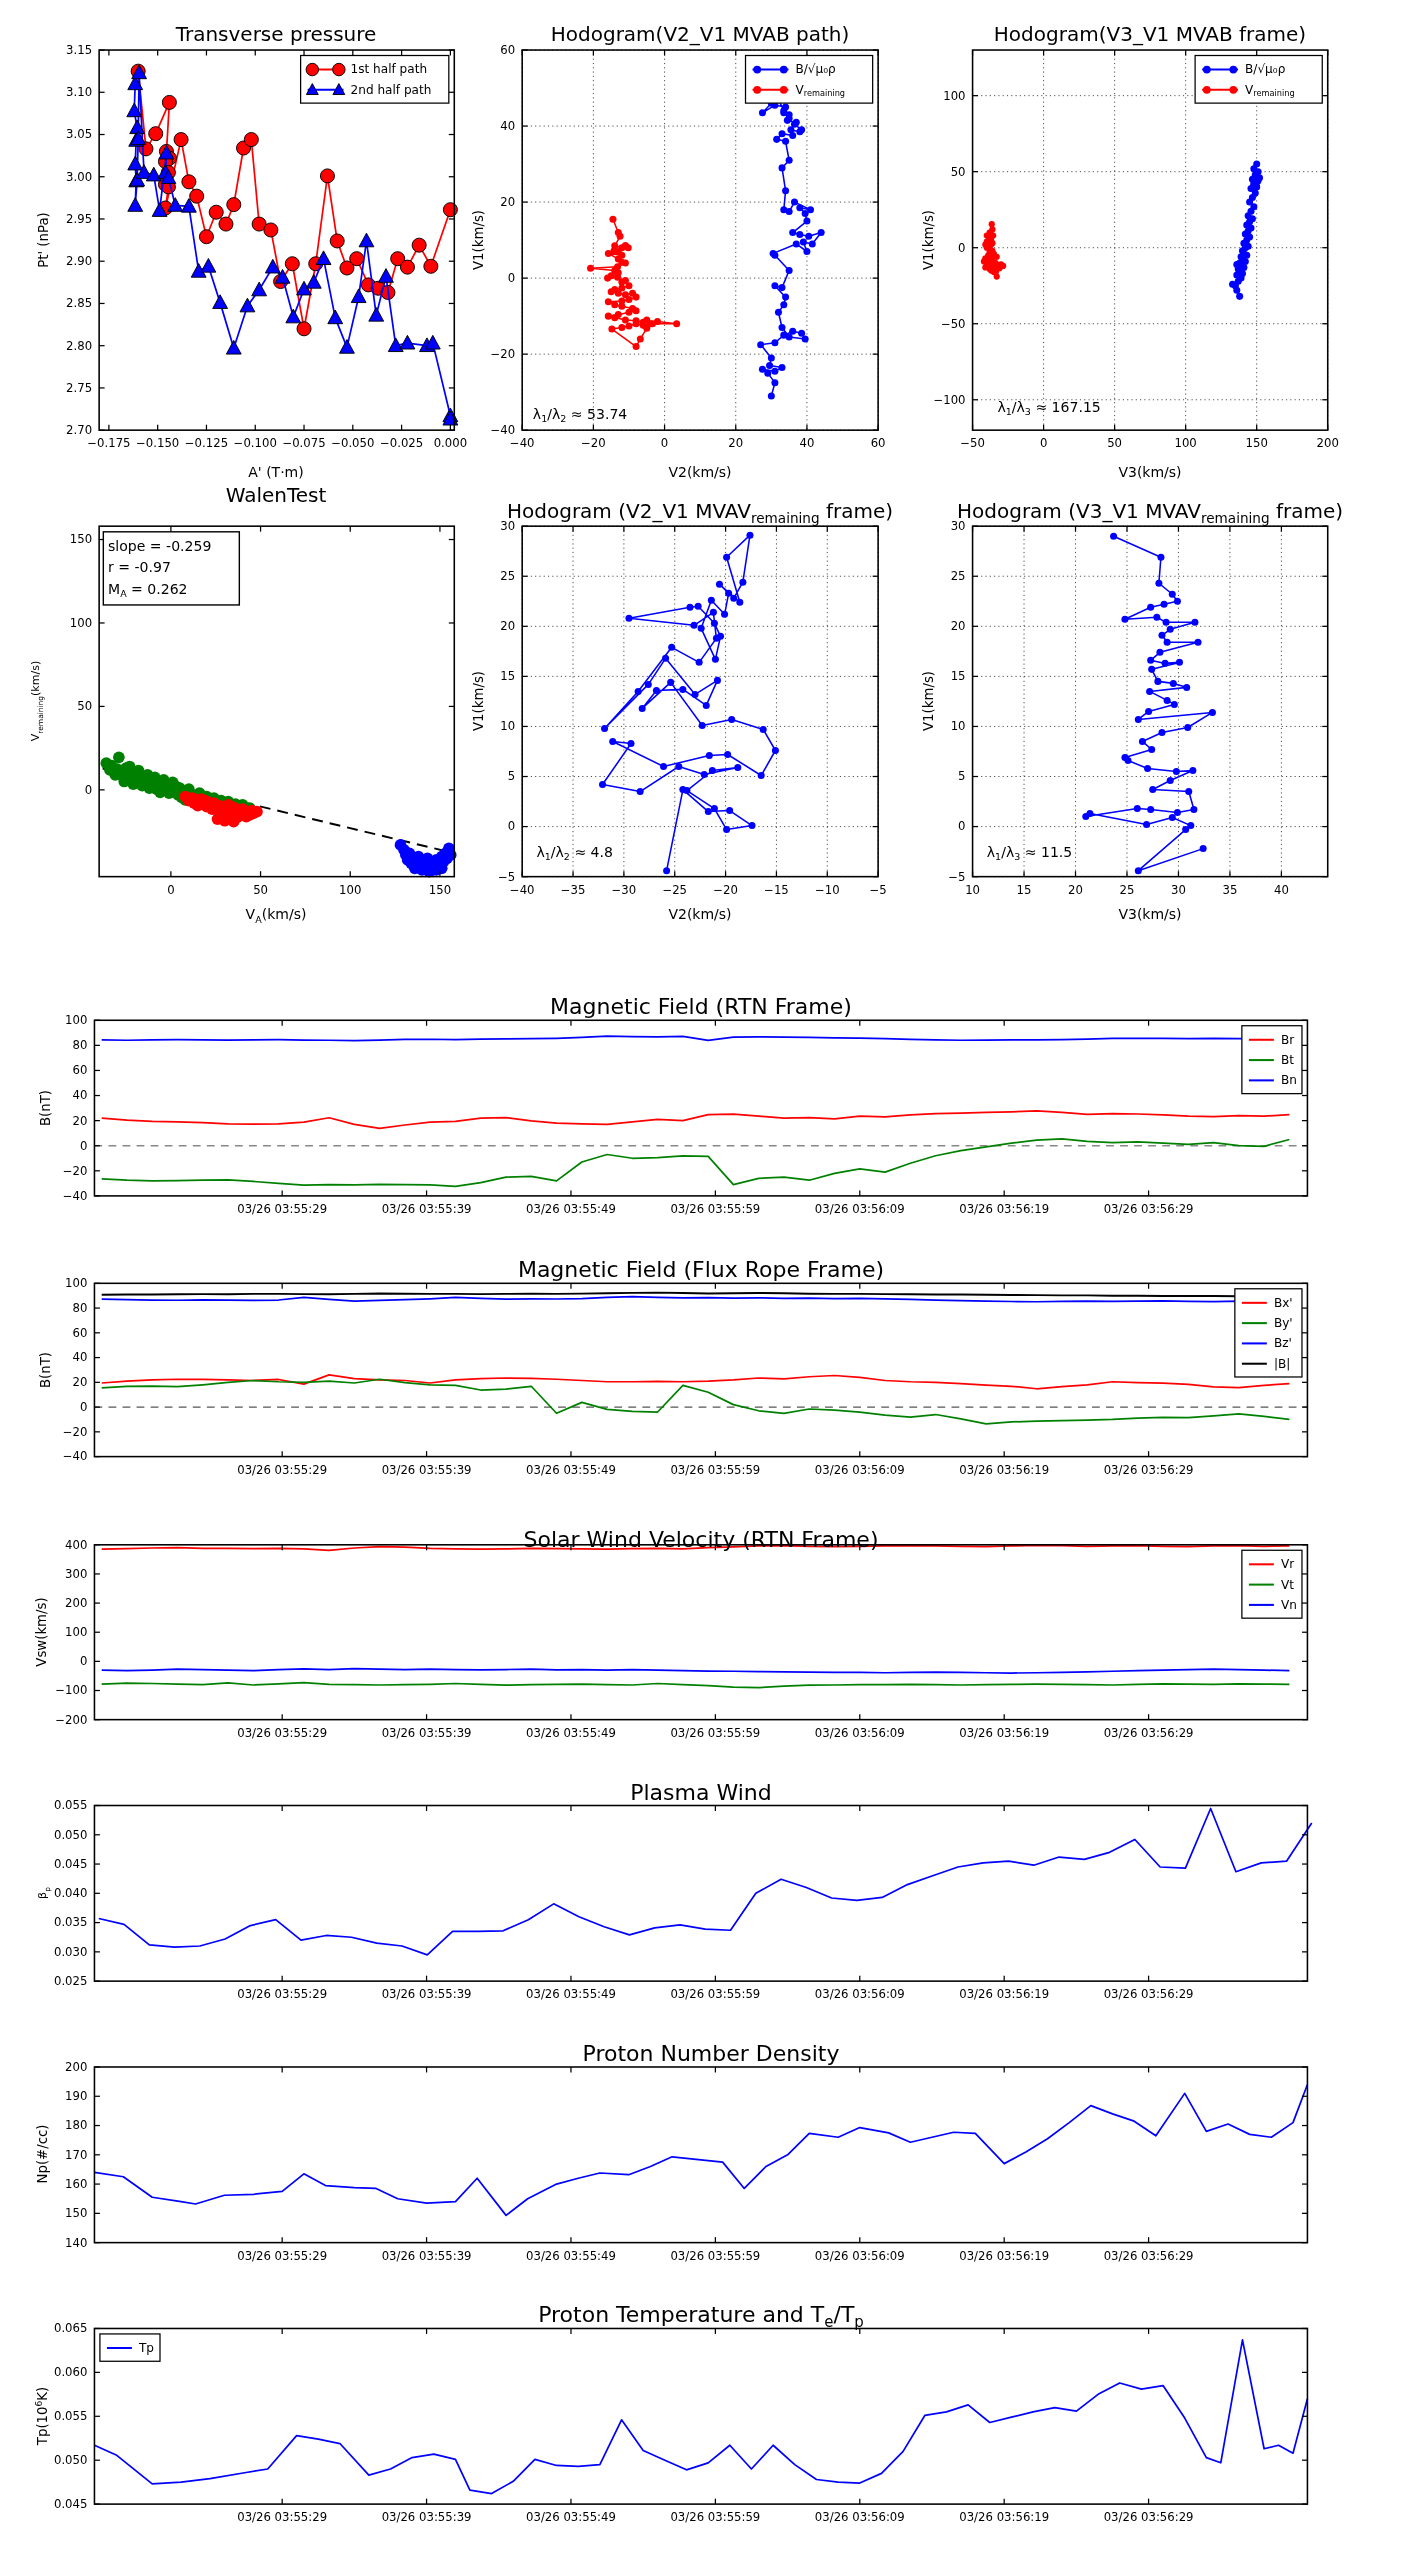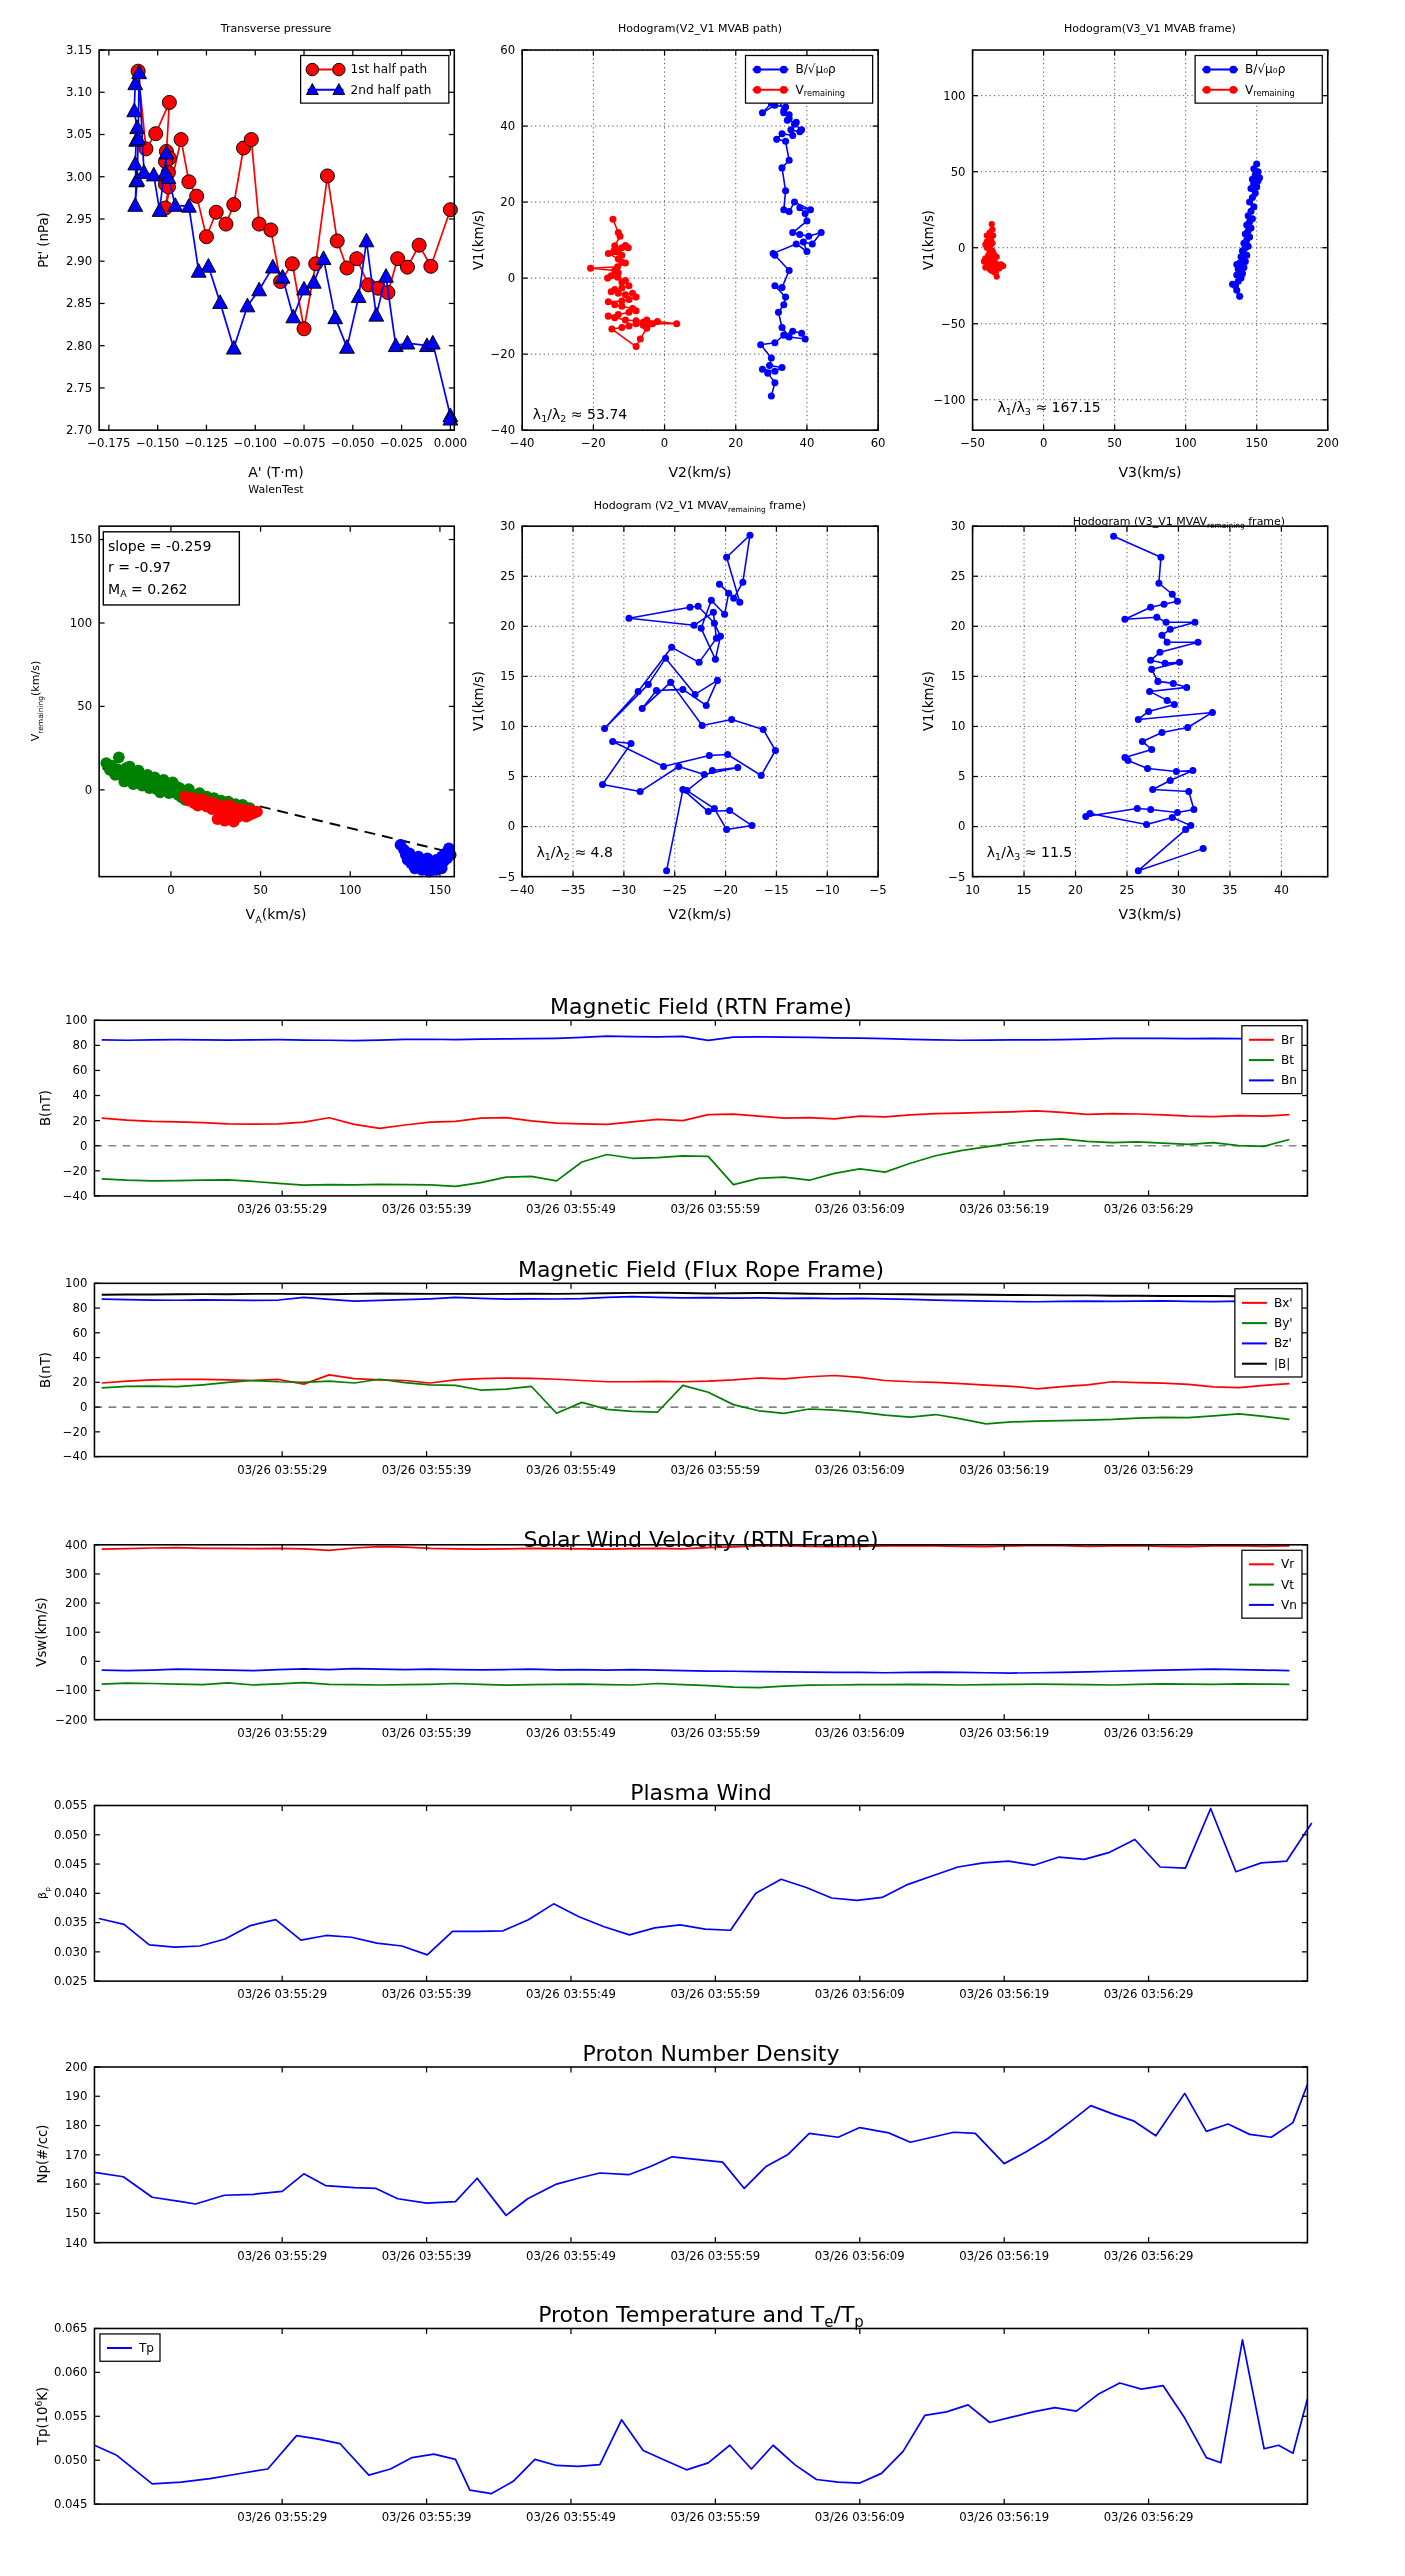--- a/index.html
+++ b/index.html
@@ -1,19 +1,19 @@
 <!DOCTYPE html>
 <html style="font-size:12.5px"><head>
 <meta charset="utf-8">
 <style>
   html,body{margin:0;padding:0;background:#fff;}
   body{width:1405px;height:2576px;position:relative;font-family:"DejaVu Sans",sans-serif;color:#000;overflow:hidden;}
   #fig{position:absolute;left:0;top:0;width:1405px;height:2576px;}
   #chart-svg{position:absolute;left:0;top:0;}
-  .ttl{position:absolute;text-align:center;font-size:11px;line-height:1.1;white-space:nowrap;transform:translateX(-50%);}
+  .ttl{position:absolute;text-align:center;font-size:20px;line-height:1.1;white-space:nowrap;transform:translateX(-50%);}
   .ttl-ts{font-size:22px;}
   .xlab{position:absolute;text-align:center;font-size:14px;white-space:nowrap;transform:translateX(-50%);}
   .ylab{position:absolute;font-size:13.3px;white-space:nowrap;transform:translate(-50%,-50%) rotate(-90deg);}
   .ylab-small{font-size:11px;}
   sub{font-size:68%;}
   sup{font-size:68%;}
 </style>
 </head>
 <body>
 
@@ -1226,21 +1226,21 @@
         <line x1="137" y1="3008" x2="169" y2="3008" stroke="#0000ff" stroke-width="2.6"></line>
         <text x="178" y="3013" font-size="15.5" text-anchor="start" font-family="&quot;DejaVu Sans&quot;, sans-serif" fill="#000"><tspan>Tp</tspan></text>
       </g>
     </svg>
 
   <span class="ttl" style="left:276px;top:23.4px;">Transverse pressure</span>
   <span class="ttl" style="left:700px;top:23.4px;">Hodogram(V2_V1 MVAB path)</span>
   <span class="ttl" style="left:1150px;top:23.4px;">Hodogram(V3_V1 MVAB frame)</span>
   <span class="ttl" style="left:276px;top:484px;">WalenTest</span>
   <span class="ttl" style="left:700px;top:500px;">Hodogram (V2_V1 MVAV<sub>remaining</sub> frame)</span>
-  <span class="ttl" style="left:1150px;top:516px;margin-left:29px;">Hodogram (V3_V1 MVAV<sub>remaining</sub> frame)</span>
+  <span class="ttl" style="left:1150px;top:500px;">Hodogram (V3_V1 MVAV<sub>remaining</sub> frame)</span>
   <span class="ttl ttl-ts" style="left:701px;top:995px;">Magnetic Field (RTN Frame)</span>
   <span class="ttl ttl-ts" style="left:701px;top:1258px;">Magnetic Field (Flux Rope Frame)</span>
   <span class="ttl ttl-ts" style="left:701px;top:1520px;margin-top:8px;">Solar Wind Velocity (RTN Frame)</span>
   <span class="ttl ttl-ts" style="left:701px;top:1781px;">Plasma Wind</span>
   <span class="ttl ttl-ts" style="left:701px;top:2042px;margin-left:10px;">Proton Number Density</span>
   <span class="ttl ttl-ts" style="left:701px;top:2303px;">Proton Temperature and T<sub>e</sub>/T<sub>p</sub></span>
 
   <span class="xlab" style="left:276px;top:464px;">A' (T·m)</span>
   <span class="xlab" style="left:700px;top:464px;">V2(km/s)</span>
   <span class="xlab" style="left:1150px;top:464px;">V3(km/s)</span>

